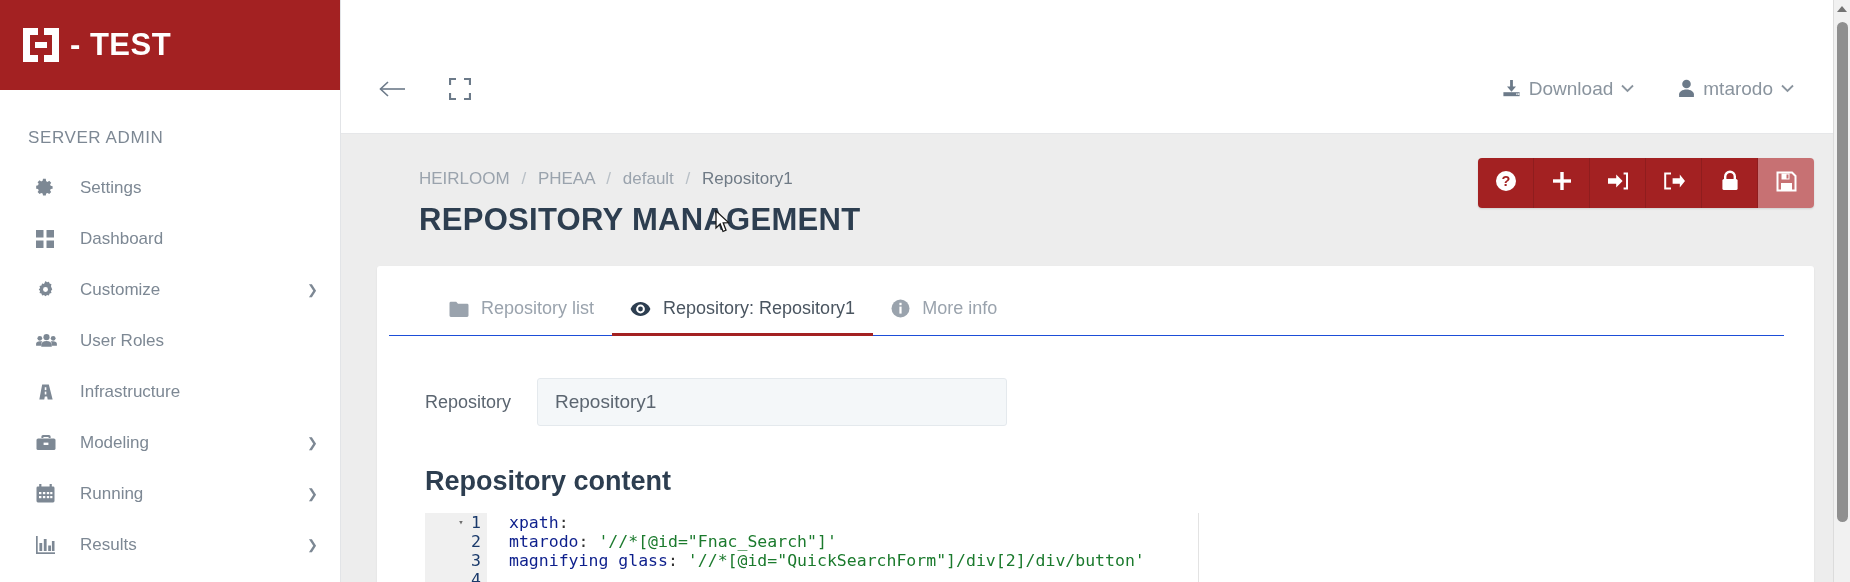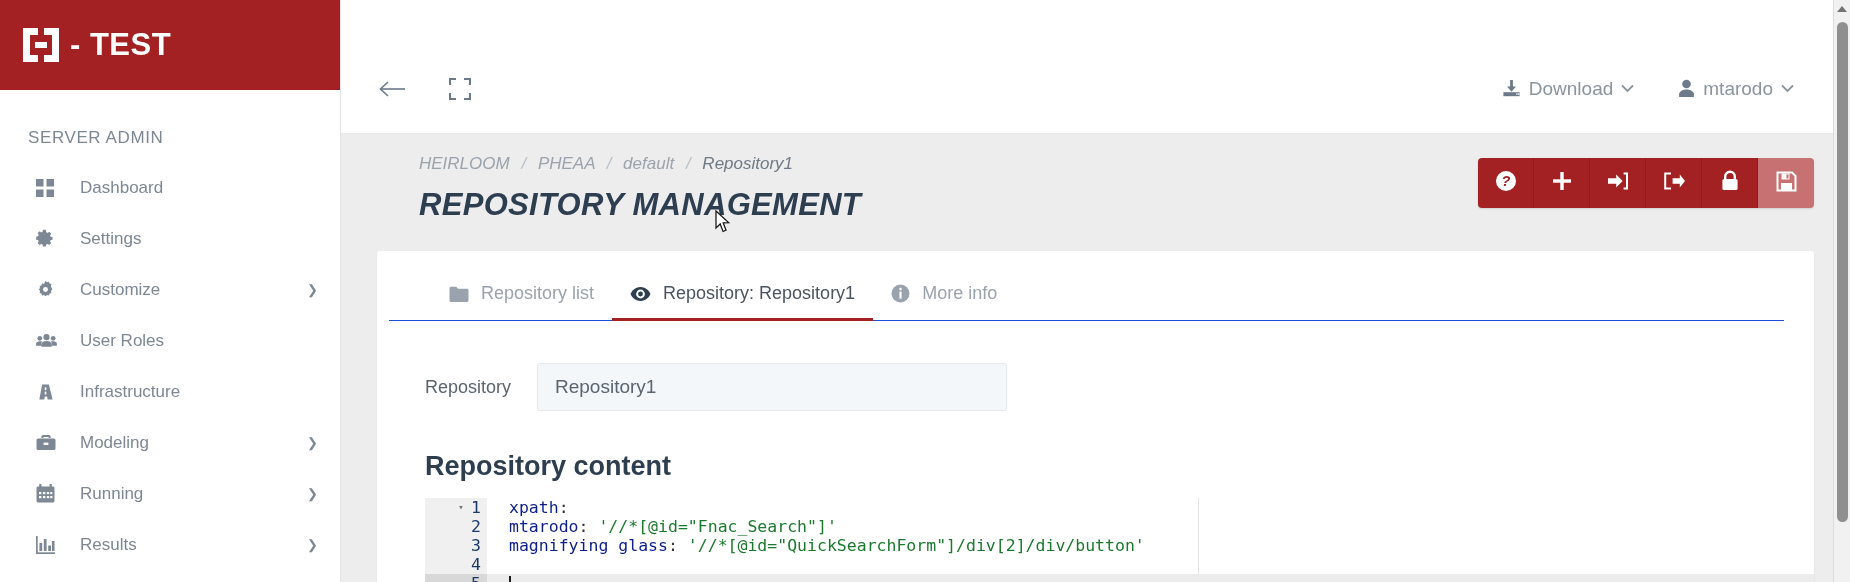--- a/index.html
+++ b/index.html
@@ -127,23 +127,22 @@
     flex: 1 1 auto;
     min-height: 0;
     padding: 0 36px 0 36px;
     position: relative;
     overflow: hidden;
   }
 
   .page-head {
     display: flex;
     align-items: flex-end;
-    padding-top: 20px;
-    position: relative;
-    font-style: italic;
+    padding-top: 35px;
+    position: relative;
   }
   .breadcrumb {
     font-size: 17px;
     color: #9aa3ad;
     padding-left: 42px;
   }
   .breadcrumb .sep { color: #b9c0c7; padding: 0 7px; }
   .breadcrumb .crumb { cursor: pointer; }
   .breadcrumb .crumb.last { color: #6f7a85; }
   .page-title {
@@ -357,38 +356,38 @@
       </span>
       <span class="brand-text">- TEST</span>
     </div>
 
     <div class="sidebar-heading">SERVER ADMIN</div>
 
     <nav class="nav">
 
       <div class="nav-item">
         <span class="nav-icon">
+          <svg width="19" height="19" viewBox="0 0 20 20">
+              <path fill="currentColor" d="M10 6.6a3.4 3.4 0 100 6.8 3.4 3.4 0 000-6.8zm0 5.1a1.7 1.7 0 110-3.4 1.7 1.7 0 010 3.4z"></path>
+              <path fill="currentColor" d="M18 11.6v-3.2l-2.2-.4a6 6 0 00-.7-1.7l1.3-1.8-2.3-2.3-1.8 1.3a6 6 0 00-1.7-.7L10.2 0H7l-.4 2.2a6 6 0 00-1.7.7L3.1 1.6 0.8 3.9l1.3 1.8a6 6 0 00-.7 1.7L-0.8 8v3.2l2.2.4c.2.6.4 1.2.7 1.7l-1.3 1.8 2.3 2.3 1.8-1.3c.5.3 1.1.5 1.7.7l.4 2.2h3.2l.4-2.2a6 6 0 001.7-.7l1.8 1.3 2.3-2.3-1.3-1.8c.3-.5.5-1.1.7-1.7l2.2-.4z" transform="scale(0.92) translate(1,1)"></path>
+            </svg>
+        </span>
+        <span class="nav-label">Settings</span>
+      </div>
+
+      <div class="nav-item">
+        <span class="nav-icon">
           <svg width="18" height="18" viewBox="0 0 18 18">
               <rect x="0" y="0" width="7.5" height="7.5" fill="currentColor"></rect>
               <rect x="10.5" y="0" width="7.5" height="7.5" fill="currentColor"></rect>
               <rect x="0" y="10.5" width="7.5" height="7.5" fill="currentColor"></rect>
               <rect x="10.5" y="10.5" width="7.5" height="7.5" fill="currentColor"></rect>
             </svg>
         </span>
         <span class="nav-label">Dashboard</span>
-      </div>
-
-      <div class="nav-item">
-        <span class="nav-icon">
-          <svg width="19" height="19" viewBox="0 0 20 20">
-              <path fill="currentColor" d="M10 6.6a3.4 3.4 0 100 6.8 3.4 3.4 0 000-6.8zm0 5.1a1.7 1.7 0 110-3.4 1.7 1.7 0 010 3.4z"></path>
-              <path fill="currentColor" d="M18 11.6v-3.2l-2.2-.4a6 6 0 00-.7-1.7l1.3-1.8-2.3-2.3-1.8 1.3a6 6 0 00-1.7-.7L10.2 0H7l-.4 2.2a6 6 0 00-1.7.7L3.1 1.6 0.8 3.9l1.3 1.8a6 6 0 00-.7 1.7L-0.8 8v3.2l2.2.4c.2.6.4 1.2.7 1.7l-1.3 1.8 2.3 2.3 1.8-1.3c.5.3 1.1.5 1.7.7l.4 2.2h3.2l.4-2.2a6 6 0 001.7-.7l1.8 1.3 2.3-2.3-1.3-1.8c.3-.5.5-1.1.7-1.7l2.2-.4z" transform="scale(0.92) translate(1,1)"></path>
-            </svg>
-        </span>
-        <span class="nav-label">Settings</span>
       </div>
 
       <div class="nav-item">
         <span class="nav-icon">
           <svg width="19" height="19" viewBox="0 0 20 20">
               <path fill="currentColor" d="M10 1l1.6 1.4 2-.6.7 2 2 .7-.6 2L17.1 10l-1.4 1.6.6 2-2 .7-.7 2-2-.6L10 17.1l-1.6-1.4-2 .6-.7-2-2-.7.6-2L2.9 10l1.4-1.6-.6-2 2-.7.7-2 2 .6z"></path>
               <circle cx="10" cy="10" r="2.6" fill="#ffffff"></circle>
             </svg>
         </span>
         <span class="nav-label">Customize</span>

